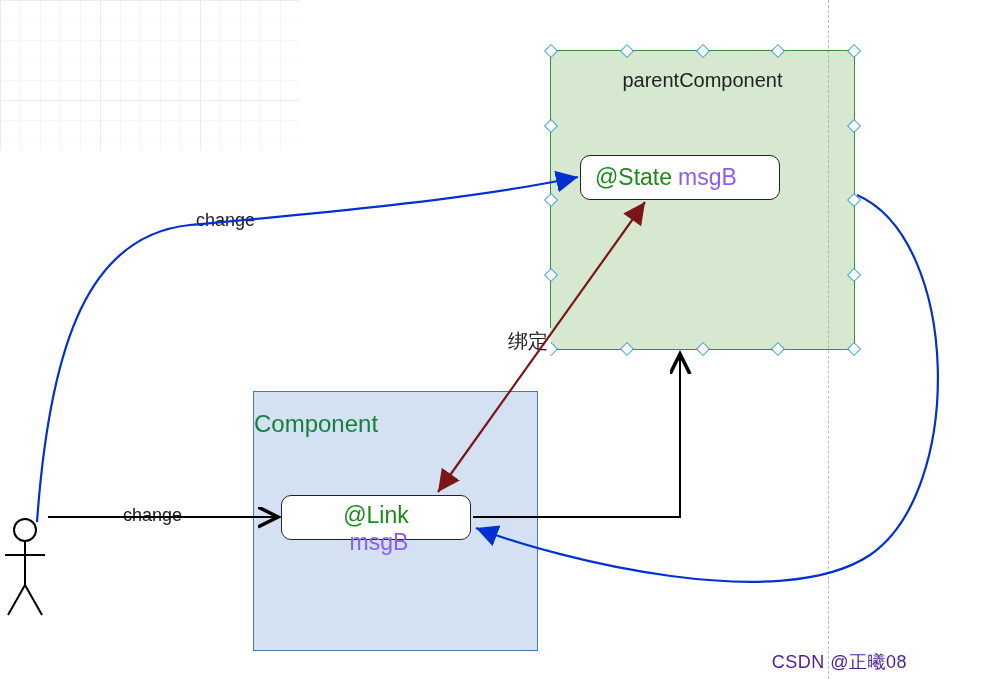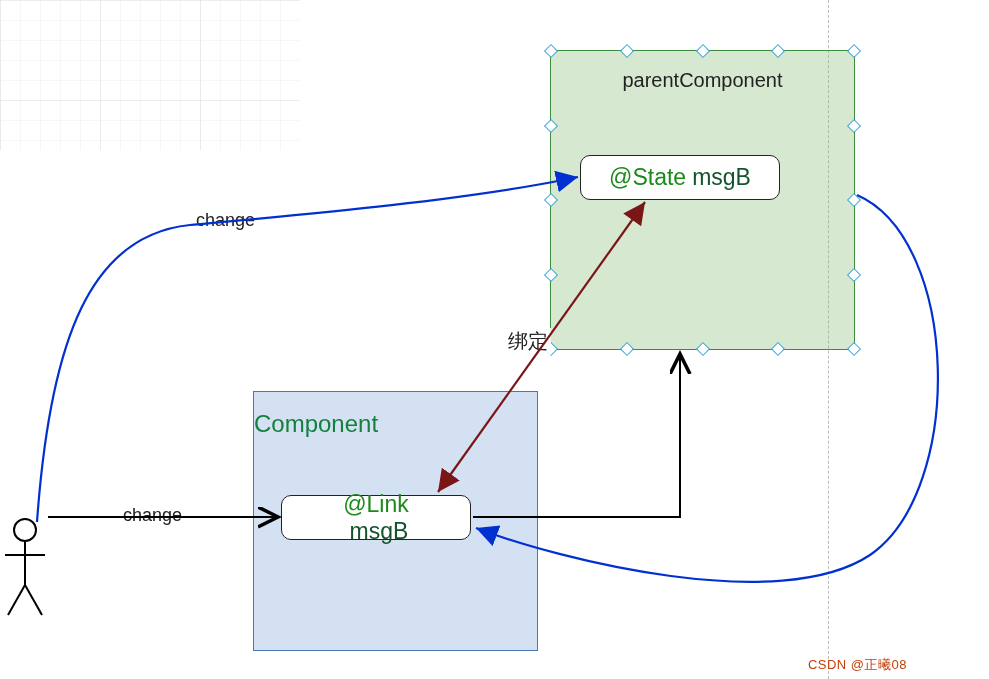--- a/index.html
+++ b/index.html
@@ -62,56 +62,55 @@
     color: #15803d;
   }
   .node {
     position: absolute;
     background: #fff;
     border: 1.5px solid #222;
     border-radius: 10px;
     box-sizing: border-box;
     display: flex;
     align-items: center;
-    justify-content: center;
     font-size: 23px;
     padding: 6px 14px;
     white-space: nowrap;
   }
   .state-node {
     left: 580px;
     top: 155px;
     width: 200px;
     height: 45px;
   }
   .link-node {
     left: 281px;
     top: 495px;
     width: 190px;
     height: 45px;
     flex-direction: column;
   }
   .deco { color: #1b8a1b; }
-  .var  { color: #14532d; margin-left: 6px; }
+  .var  { color: #8b5cf6; margin-left: 6px; }
   .label {
     position: absolute;
     background: rgba(255,255,255,0.9);
     font-size: 18px;
     color: #222;
     padding: 0 3px;
   }
   .label-bind   { left: 505px; top: 320px; font-size: 20px; margin-top: 8px; }
   .label-change1{ left: 193px; top: 210px; }
   .label-change2{ left: 120px; top: 505px; }
   .credit {
     position: absolute;
     right: 8px;
     bottom: 5px;
-    font-size: 13px;
-    color: #c2410c;
+    font-size: 18px;
+    color: #4c1d95;
     letter-spacing: 0.5px;
     text-align: center;
   }
   
   .handle {
     position: absolute;
     width: 8px; height: 8px;
     background: #fff;
     border: none;
     transform: rotate(45deg);

